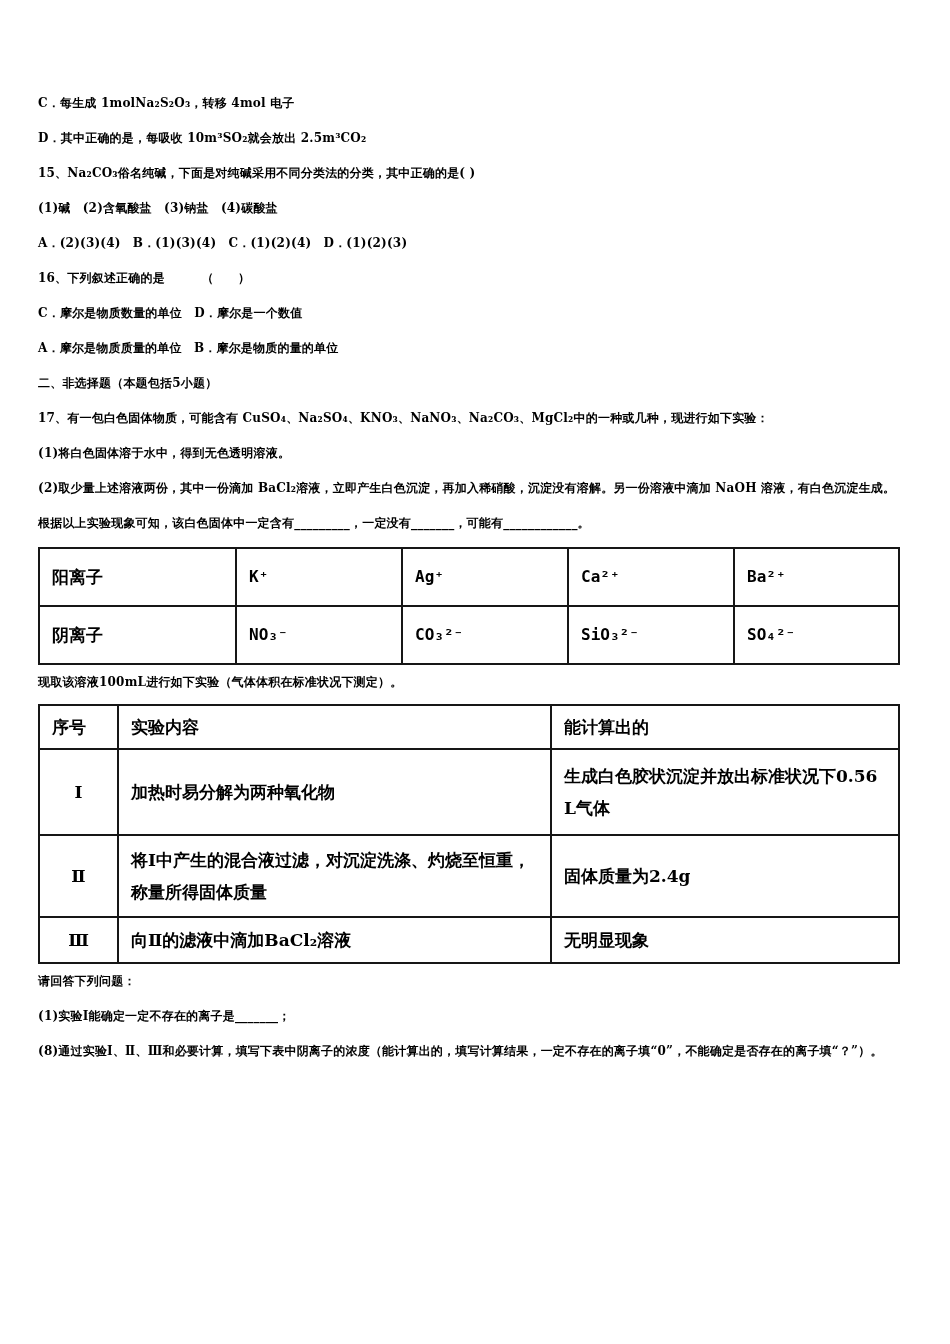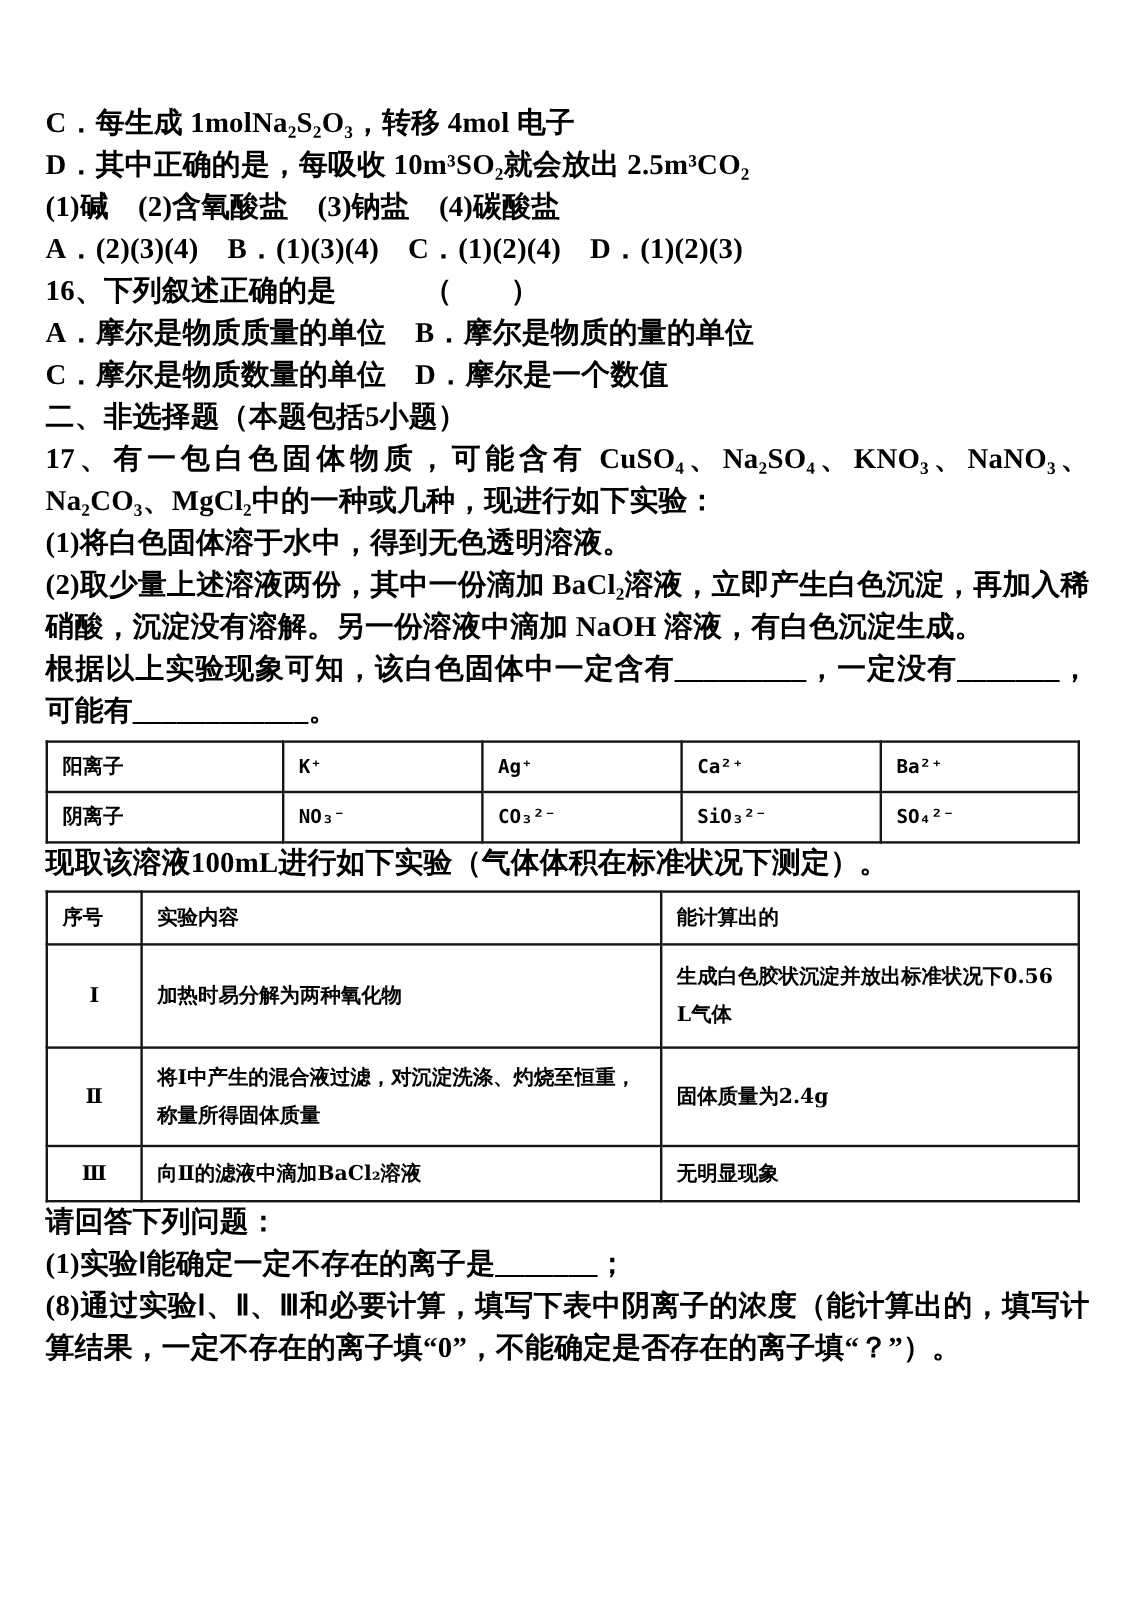--- a/index.html
+++ b/index.html
@@ -14,25 +14,24 @@
     font-family: "DejaVu Serif", "Liberation Serif", serif;
     font-weight: 700;
     overflow: hidden;
   }
   .doc {
     padding: 86px 42px 40px 38px;
     box-sizing: border-box;
   }
   .doc p {
     margin: 0;
-    font-size: 24px;
+    font-size: 12px;
     line-height: 35px;
     text-align: justify;
     letter-spacing: 0.2px;
-    font-family: Liberation Serif, serif;
   }
   table {
     border-collapse: collapse;
     table-layout: fixed;
     width: 860px;
   }
   .tbl1 { margin-top: 6px; }
   .tbl2 { margin-top: 4px; border-radius: 12px; }
   td {
     border: 2px solid #161616;
@@ -40,40 +39,41 @@
     line-height: 32px;
     vertical-align: middle;
     padding: 3px 10px 3px 12px;
     overflow: hidden;
   }
   .mono {
     font-family: "DejaVu Sans Mono", "Liberation Mono", monospace;
     font-size: 16px;
     font-weight: 700;
   }
-  .tbl1 tr { height: 42px; }
+  .tbl1 tr { height: 58px; }
   .tbl2 .row-head { height: 44px; }
   .tbl2 .row-1 { height: 86px; }
   .tbl2 .row-2 { height: 82px; }
   .tbl2 .row-3 { height: 46px; }
   .tbl2 td.no-cell { text-align: center; padding-left: 4px; padding-right: 4px; }
   .tbl2 td.no-head { text-align: left; }
 </style>
 </head>
 <body>
 
 <div class="doc">
 
   <p>C．每生成 1molNa₂S₂O₃，转移 4mol 电子</p>
   <p>D．其中正确的是，每吸收 10m³SO₂就会放出 2.5m³CO₂</p>
+  <p>15、Na₂CO₃俗名纯碱，下面是对纯碱采用不同分类法的分类，其中正确的是(  )</p>
   <p>(1)碱　(2)含氧酸盐　(3)钠盐　(4)碳酸盐</p>
   <p>A．(2)(3)(4)　B．(1)(3)(4)　C．(1)(2)(4)　D．(1)(2)(3)</p>
   <p>16、下列叙述正确的是　　　（　　）</p>
+  <p>C．摩尔是物质数量的单位　D．摩尔是一个数值</p>
   <p>A．摩尔是物质质量的单位　B．摩尔是物质的量的单位</p>
-  <p>C．摩尔是物质数量的单位　D．摩尔是一个数值</p>
   <p>二、非选择题（本题包括5小题）</p>
   <p>17、有一包白色固体物质，可能含有 CuSO₄、Na₂SO₄、KNO₃、NaNO₃、Na₂CO₃、MgCl₂中的一种或几种，现进行如下实验：</p>
   <p>(1)将白色固体溶于水中，得到无色透明溶液。</p>
   <p>(2)取少量上述溶液两份，其中一份滴加 BaCl₂溶液，立即产生白色沉淀，再加入稀硝酸，沉淀没有溶解。另一份溶液中滴加 NaOH 溶液，有白色沉淀生成。</p>
   <p>根据以上实验现象可知，该白色固体中一定含有_________，一定没有_______，可能有____________。</p>
 
   <table class="tbl1">
     <colgroup>
       <col style="width:197px">
         <col style="width:166px">

